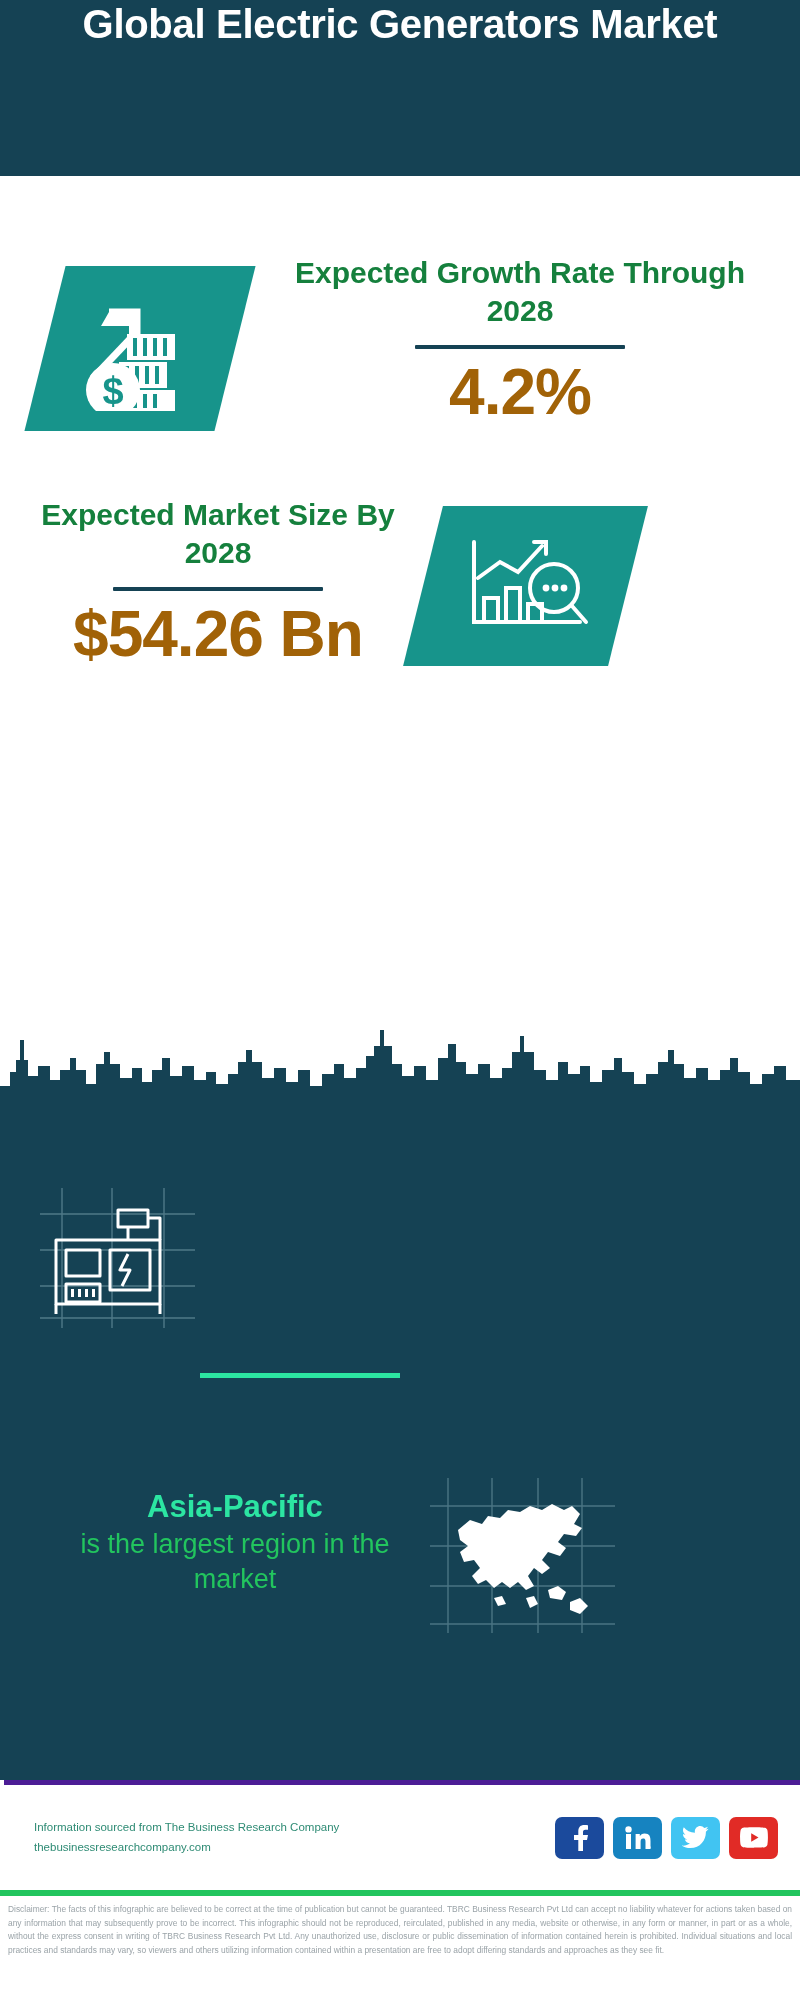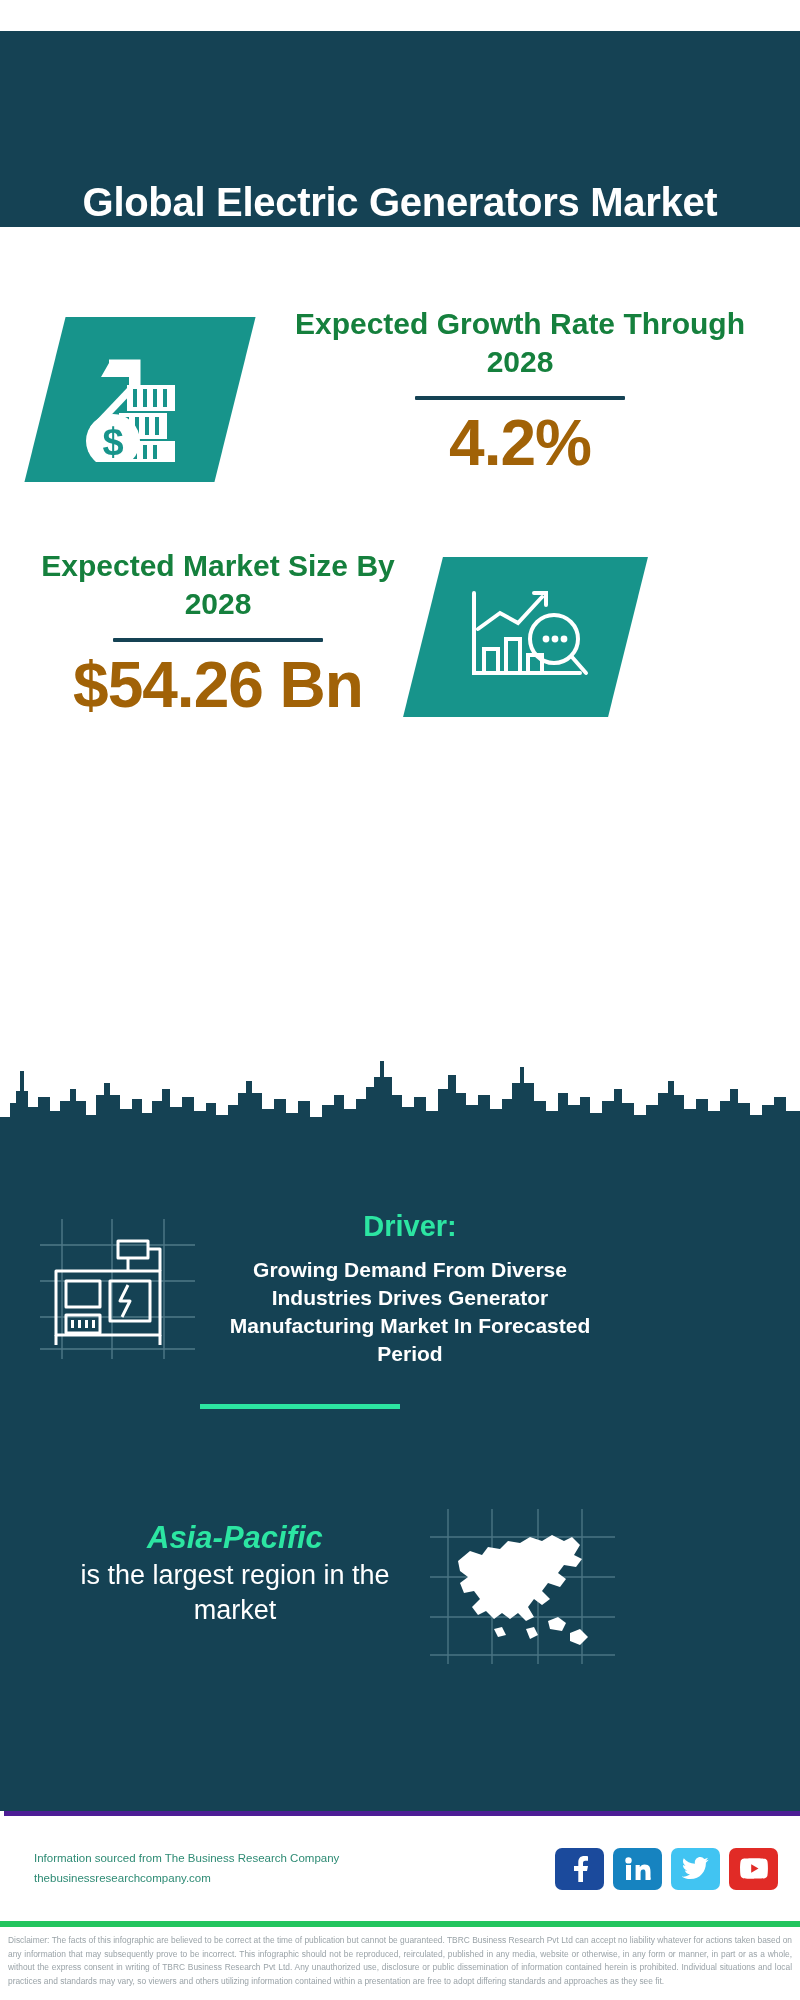--- a/index.html
+++ b/index.html
@@ -8,25 +8,24 @@
   body {
     font-family: "Liberation Sans", sans-serif;
     background:#ffffff;
     overflow:hidden;
     position:relative;
   }
   .page { width:800px; height:2000px; position:relative; background:#ffffff; }
 
   
   .header {
-    width:800px; height:196px;
+    width:800px; height:176px;
     background:#154254;
-    display:flex; align-items:flex-end; justify-content:center;
+    display:flex; align-items:flex-start; justify-content:center;
     text-align:center;
-    margin-top:31px;
   }
   .header-title {
     color:#ffffff;
     font-size:40px;
     font-weight:bold;
     line-height:1.22;
     letter-spacing:-0.3px;
     max-width:640px;
   }
 
@@ -87,24 +86,24 @@
     color:#ffffff; font-size:21px; font-weight:bold; line-height:1.33;
   }
   .rule-mint {
     position:absolute; left:200px; top:1022px; width:200px; height:5px;
     background:#2ce5a2;
   }
   .region-block {
     position:absolute; left:40px; top:370px; width:390px; text-align:center;
   }
   .region-name {
-    color:#2ce5a2; font-size:31px; font-weight:bold; line-height:1.25;font-style:italic;
+    color:#2ce5a2; font-size:31px; font-weight:bold; line-height:1.25;
   }
   .region-sub {
-    color:#ffffff; font-size:27px; font-weight:normal; line-height:1.3;
+    color:#22c55e; font-size:27px; font-weight:normal; line-height:1.3;
   }
   .icon-generator { position:absolute; left:40px; top:70px; width:155px; height:140px; }
   .icon-map { position:absolute; left:430px; top:360px; width:185px; height:155px; }
 
   
   .footer {
     position:absolute; left:4px; top:1780px; width:800px; height:110px;
     background:#ffffff; border-top:5px solid #4c1d95;
     display:flex; align-items:center; padding:0 20px;
   }
@@ -255,24 +254,20 @@
         <path d="M16 116 L16 126 M120 116 L120 126"></path>
       </g>
       <g fill="#ffffff">
         <rect x="31" y="101" width="3" height="8"></rect>
         <rect x="38" y="101" width="3" height="8"></rect>
         <rect x="45" y="101" width="3" height="8"></rect>
         <rect x="52" y="101" width="3" height="8"></rect>
       </g>
     </svg>
 
-    <div class="driver-block">
-      <div class="driver-label">Driver:</div>
-      <div class="driver-text">Growing Demand From Diverse Industries Drives Generator Manufacturing Market In Forecasted Period</div>
-    </div>
 
     <div class="rule-mint" style="position:absolute;left:200px;top:255px;width:200px;height:5px;background:#2ce5a2;"></div>
 
     <div class="region-block">
       <div class="region-name">Asia-Pacific</div>
       <div class="region-sub">is the largest region in the market</div>
     </div>
 
     <svg class="icon-map" viewBox="0 0 185 155">
       <g stroke="#7fa6b2" stroke-width="1.4" opacity="0.5">

